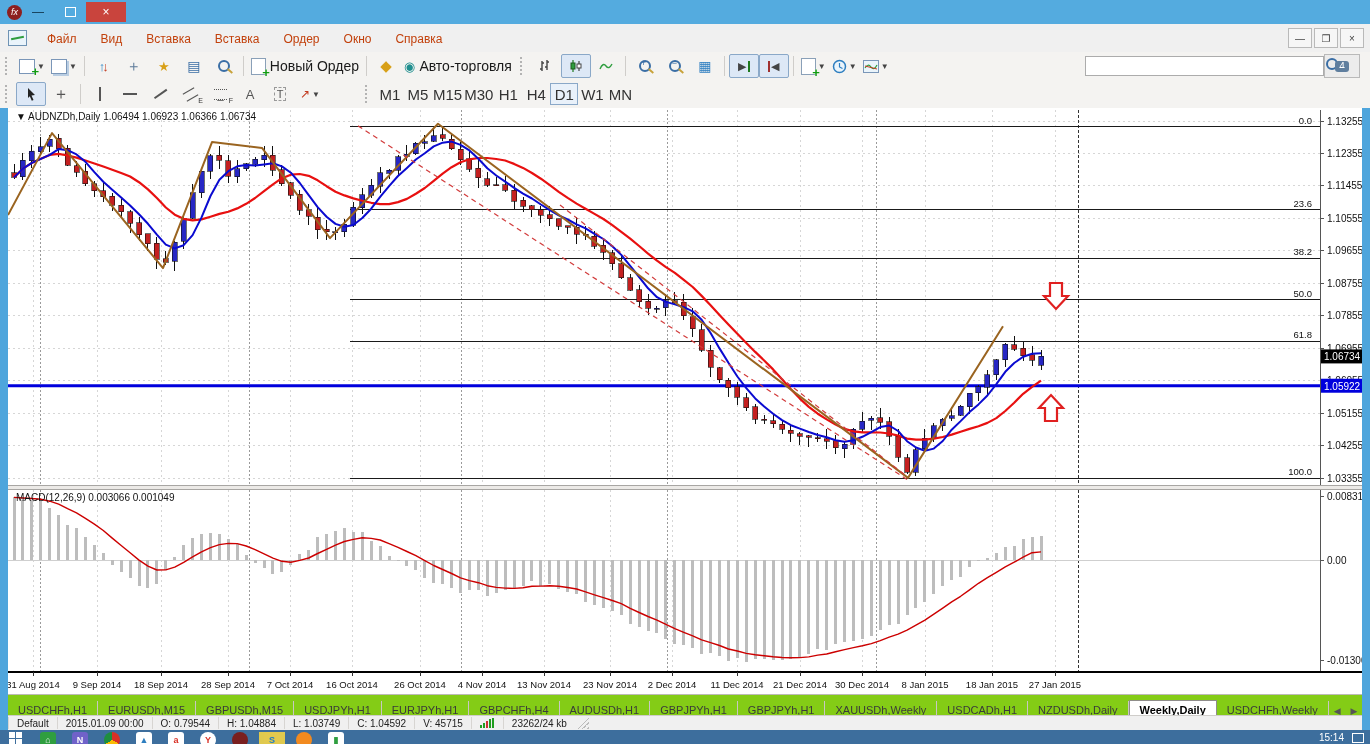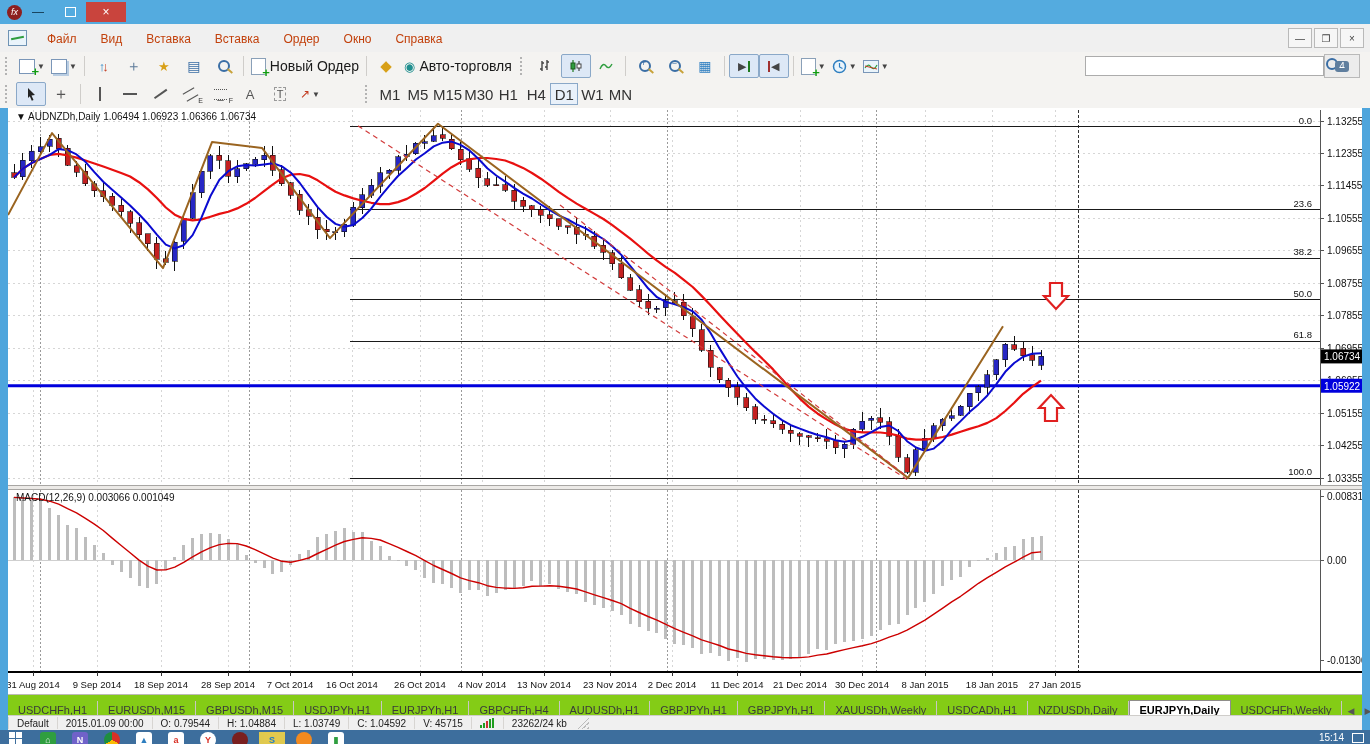--- a/index.html
+++ b/index.html
@@ -776,21 +776,21 @@
           <span class="tab">GBPUSDh,M15</span>
           <span class="tab">USDJPYh,H1</span>
           <span class="tab">EURJPYh,H1</span>
           <span class="tab">GBPCHFh,H4</span>
           <span class="tab">AUDUSDh,H1</span>
           <span class="tab">GBPJPYh,H1</span>
           <span class="tab">GBPJPYh,H1</span>
           <span class="tab">XAUUSDh,Weekly</span>
           <span class="tab">USDCADh,H1</span>
           <span class="tab">NZDUSDh,Daily</span>
-          <span class="tab active">EURJPYh,Daily</span>
+          <span class="tab active">Weekly,Daily</span>
           <span class="tab">USDCHFh,Weekly</span>
           <span class="tabnav">
             <span>◀</span>
             <span>▶</span>
           </span>
         </div>
 
       <div class="statusbar">
         <span class="stcell">Default</span>
         <span class="stcell">2015.01.09 00:00</span>

